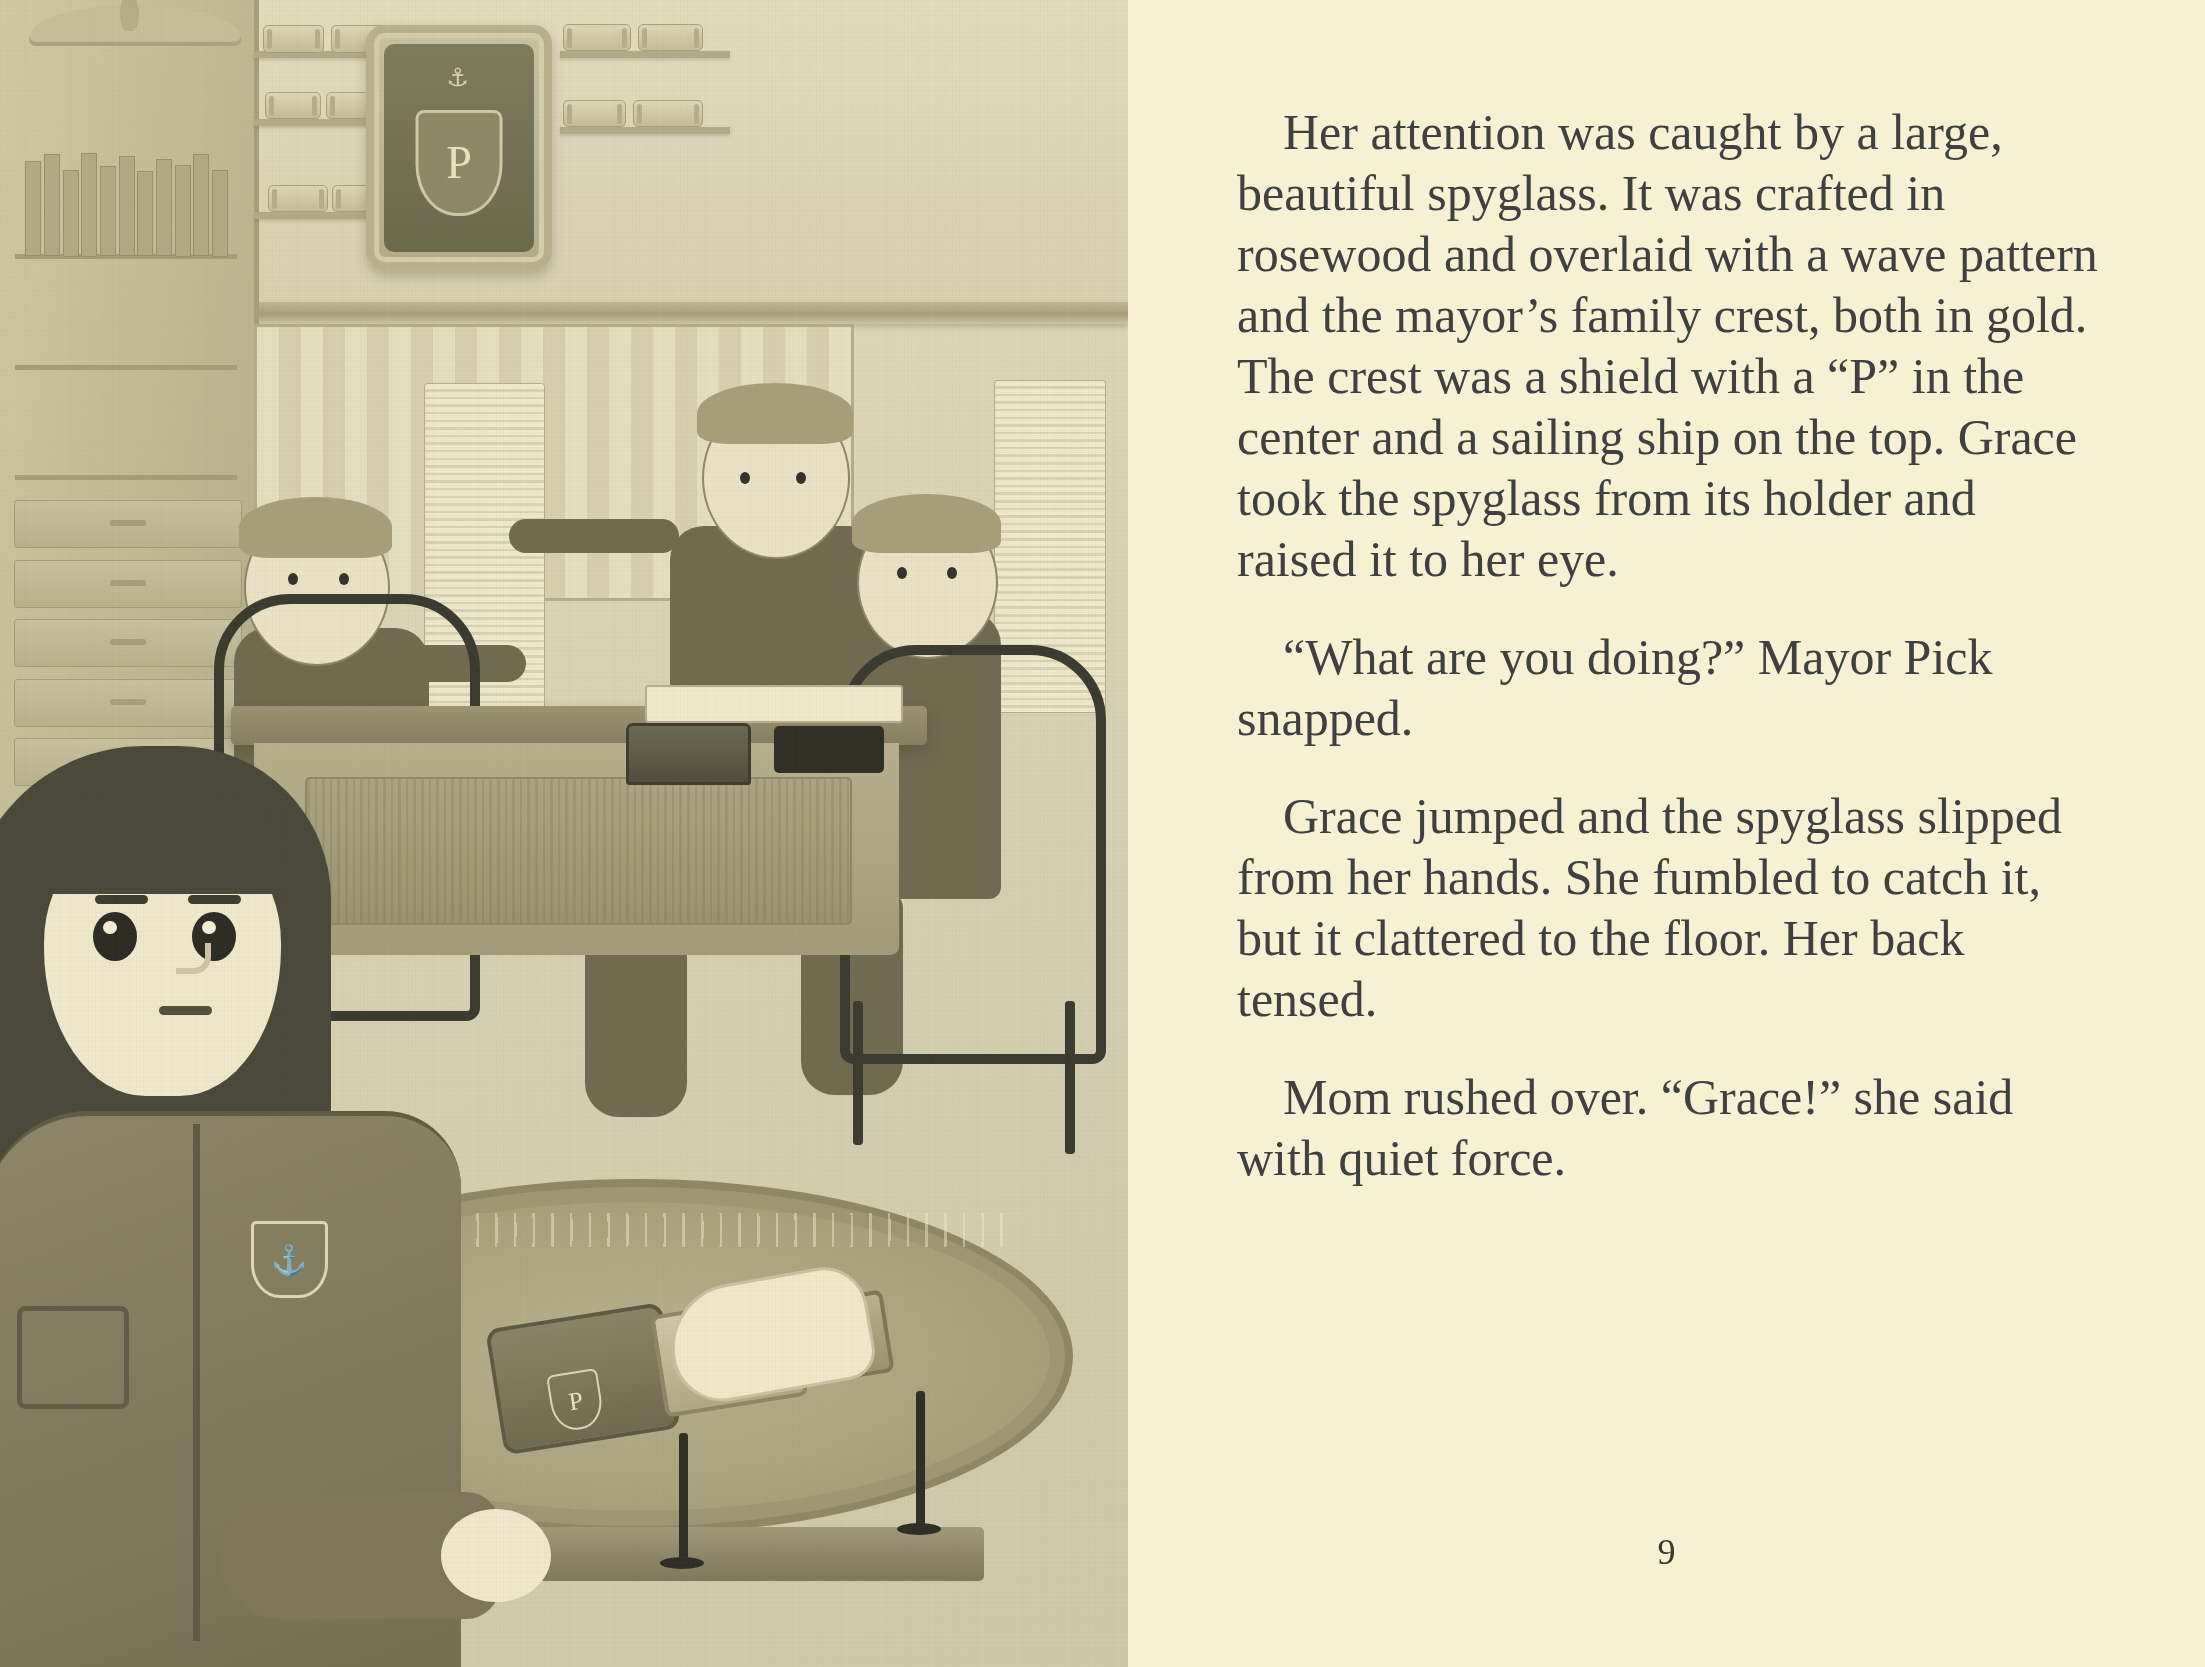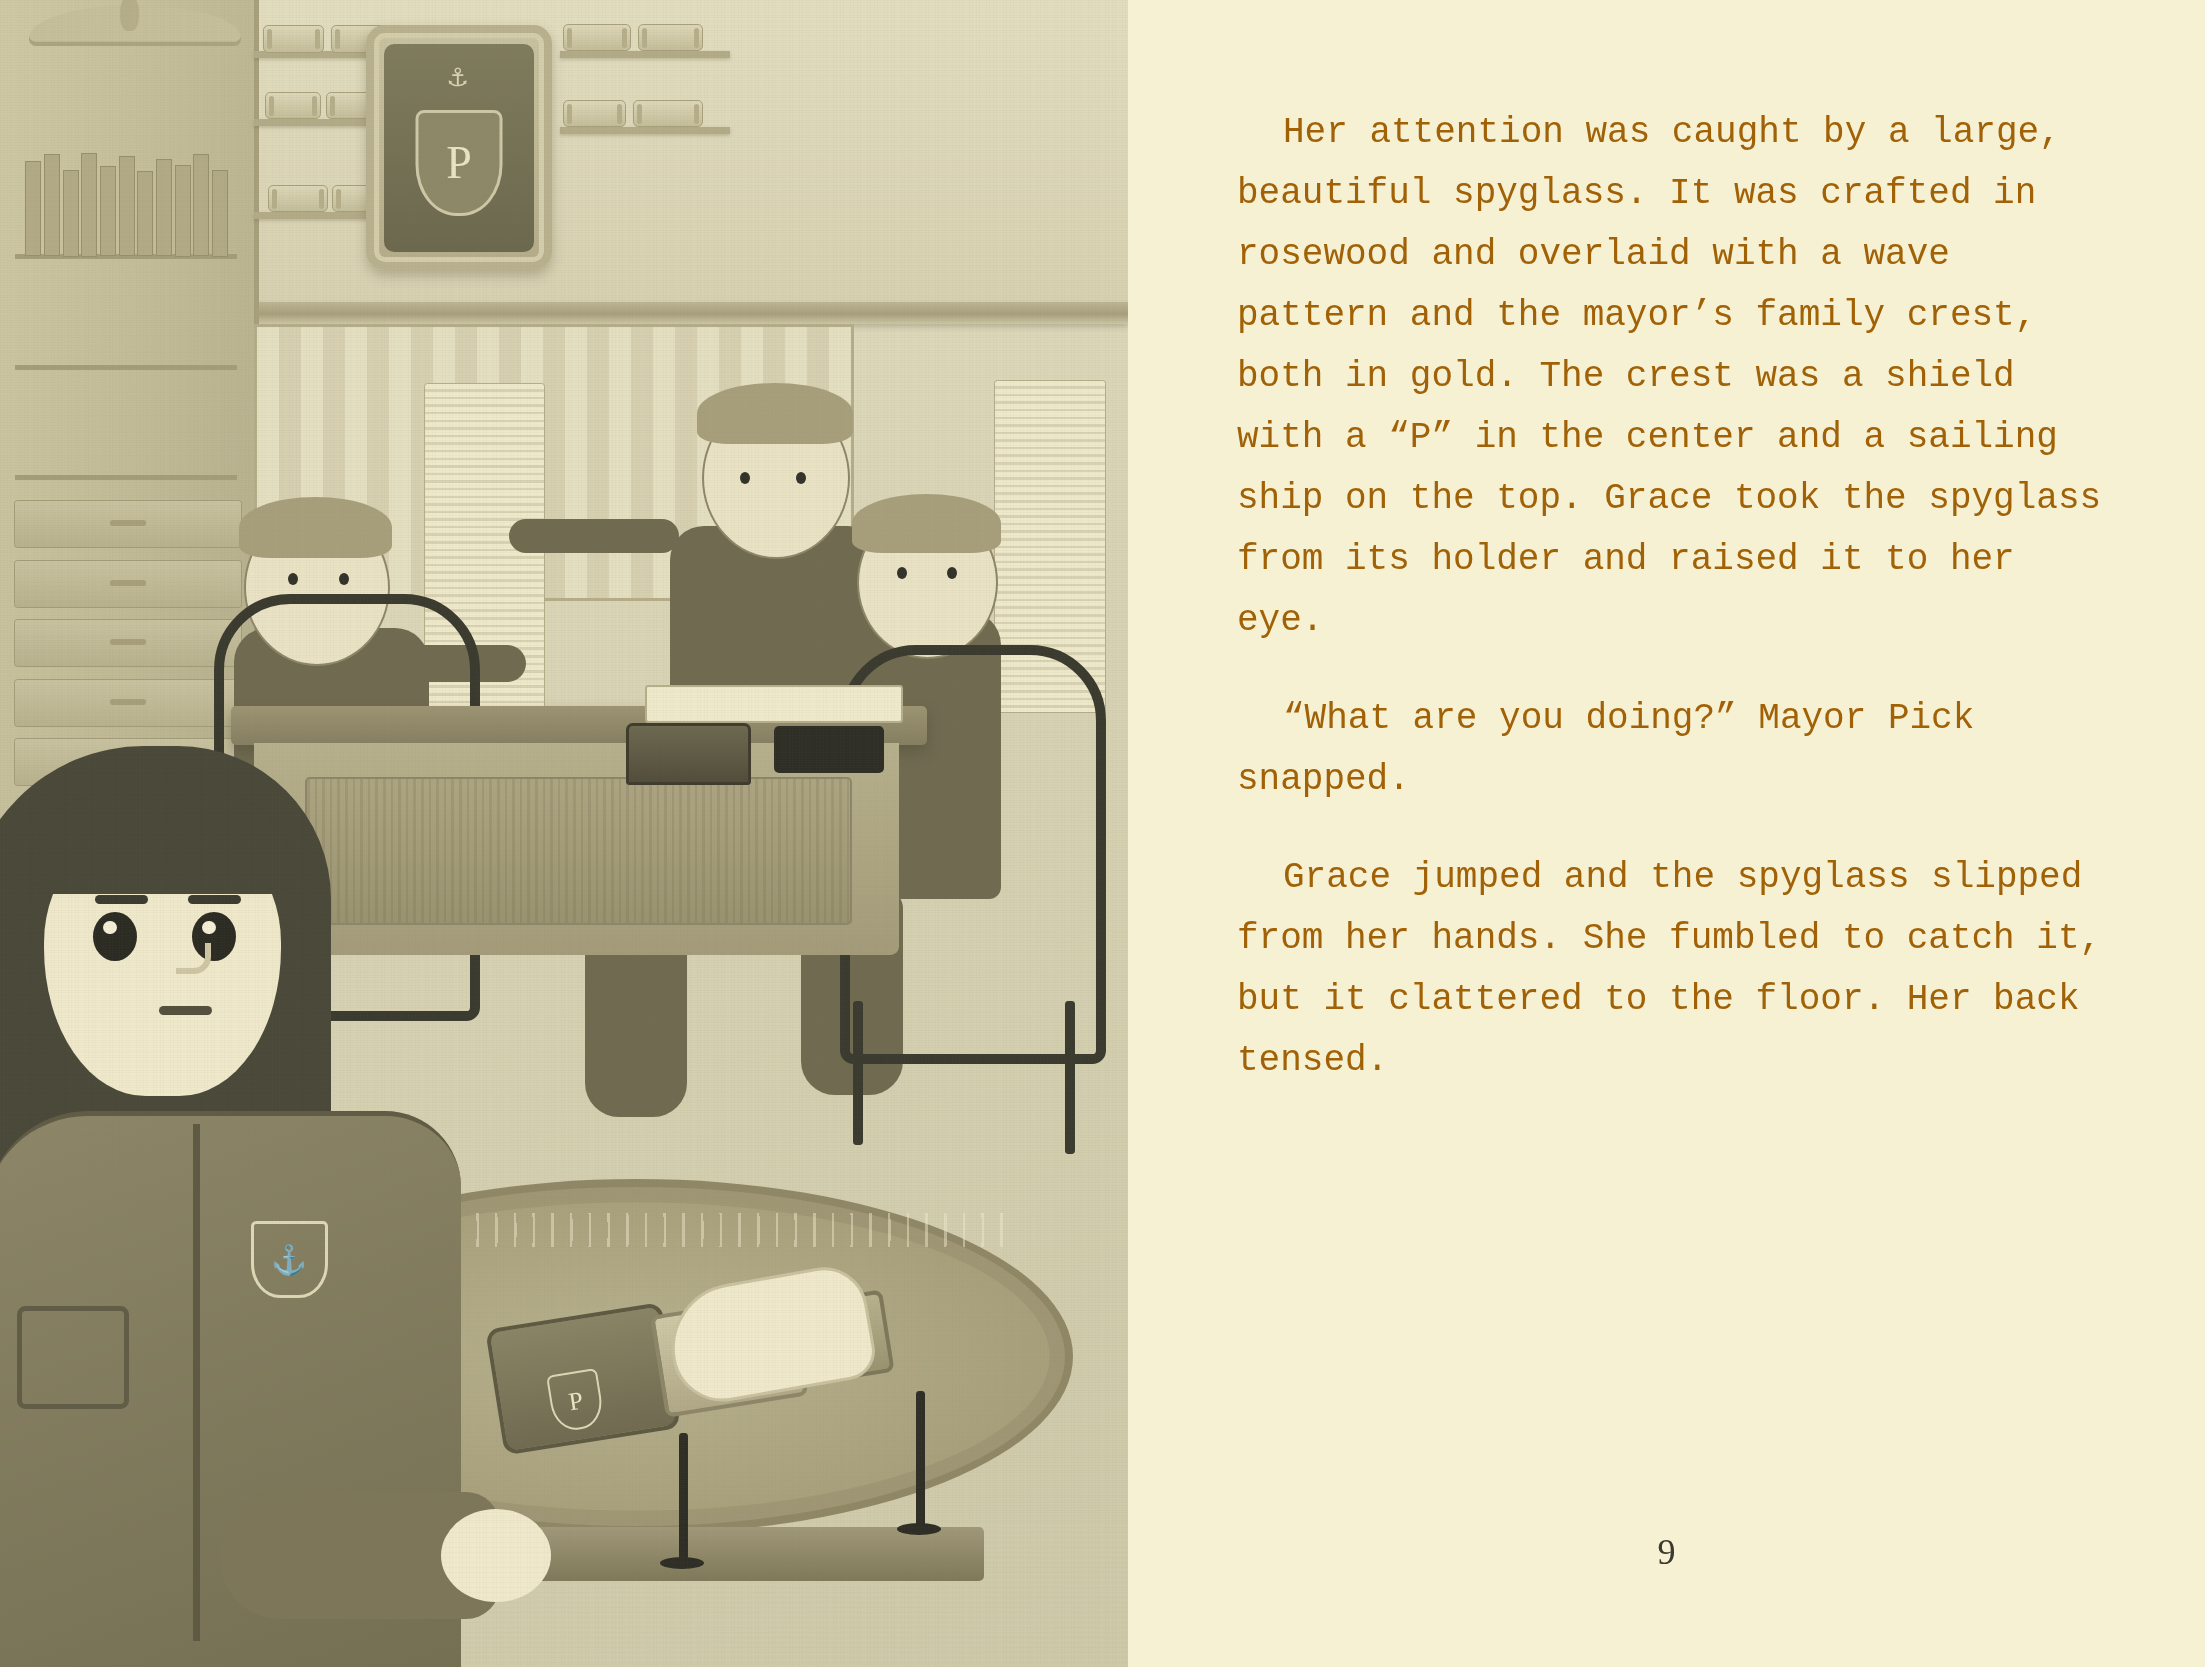--- a/index.html
+++ b/index.html
@@ -330,24 +330,24 @@
     background: #f7f1d4;
     padding: 0;
   }
   .text-column {
     position: absolute;
     left: 109px;
     top: 102px;
     width: 865px;
   }
   .para {
-    font-family: Liberation Mono, monospace;
-    font-size: 36px;
+    font-family: Liberation Serif, serif;
+    font-size: 50px;
     line-height: 61px;
-    color: #a16207;
+    color: #404040;
     margin: 0 0 37px 0;
     text-indent: 46px;
   }
   .page-number {
     position: absolute;
     left: 0; right: 0;
     top: 1531px;
     text-align: center;
     font-family: "Liberation Serif", serif;
     font-size: 36px;
@@ -498,18 +498,19 @@
       </div>
 
     </div>
   </div>
 
   <div class="page-right">
     <div class="text-column">
       <p class="para">Her attention was caught by a large, beautiful spyglass.  It was crafted in rosewood and overlaid with a wave pattern and the mayor’s family crest, both in gold.  The crest was a shield with a “P” in the center and a sailing ship on the top.  Grace took the spyglass from its holder and raised it to her eye.</p>
       <p class="para">“What are you doing?” Mayor Pick snapped.</p>
       <p class="para">Grace jumped and the spyglass slipped from her hands.  She fumbled to catch it, but it clattered to the floor.  Her back tensed.</p>
+      <p class="para">Mom rushed over.  “Grace!” she said with quiet force.</p>
     </div>
     <div class="page-number">9</div>
   </div>
 
 </div>
 
 
 </body></html>

